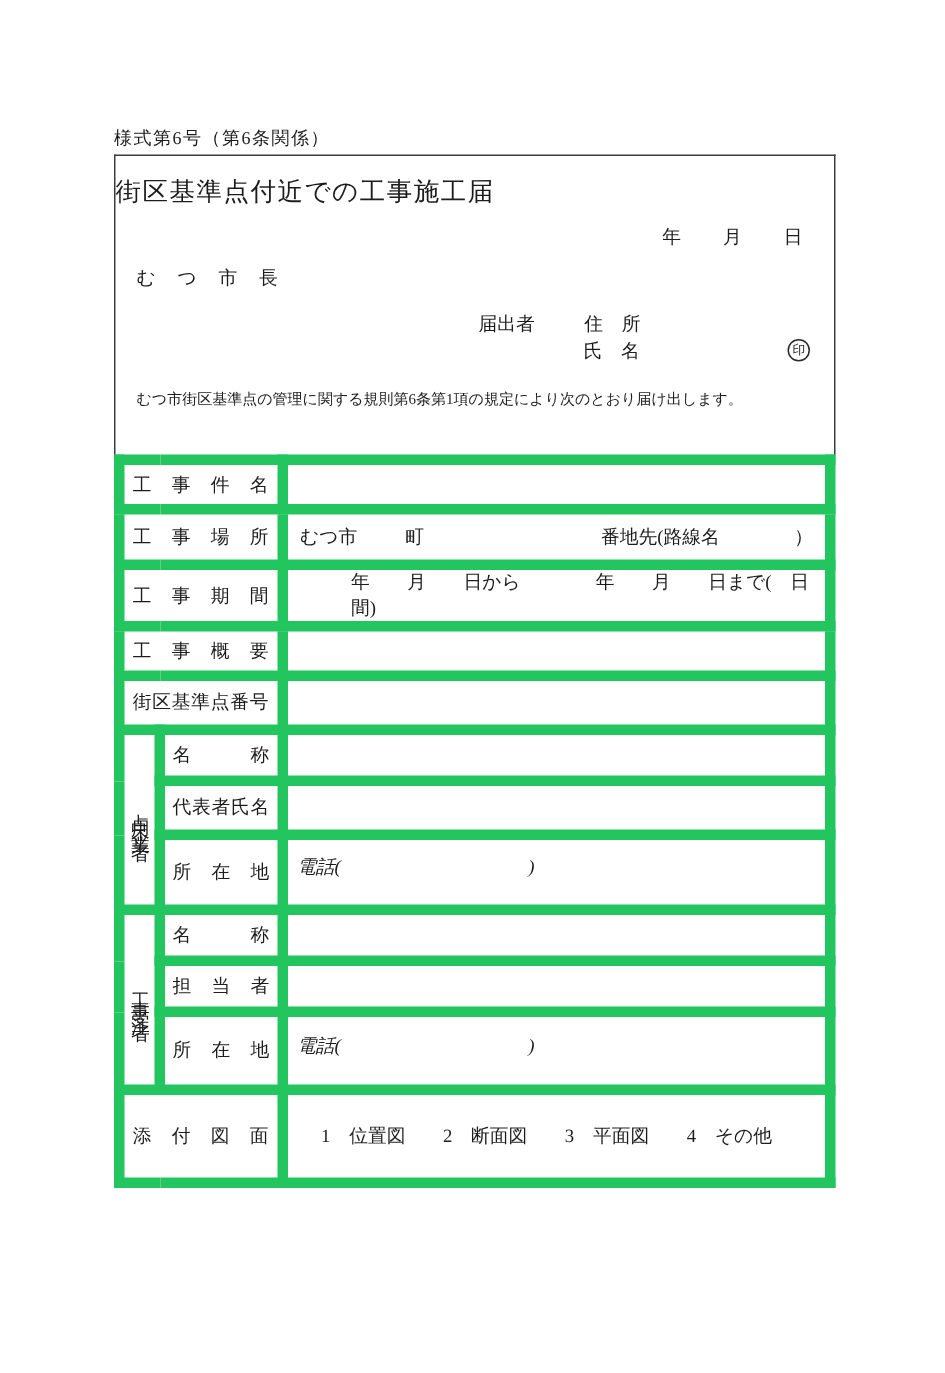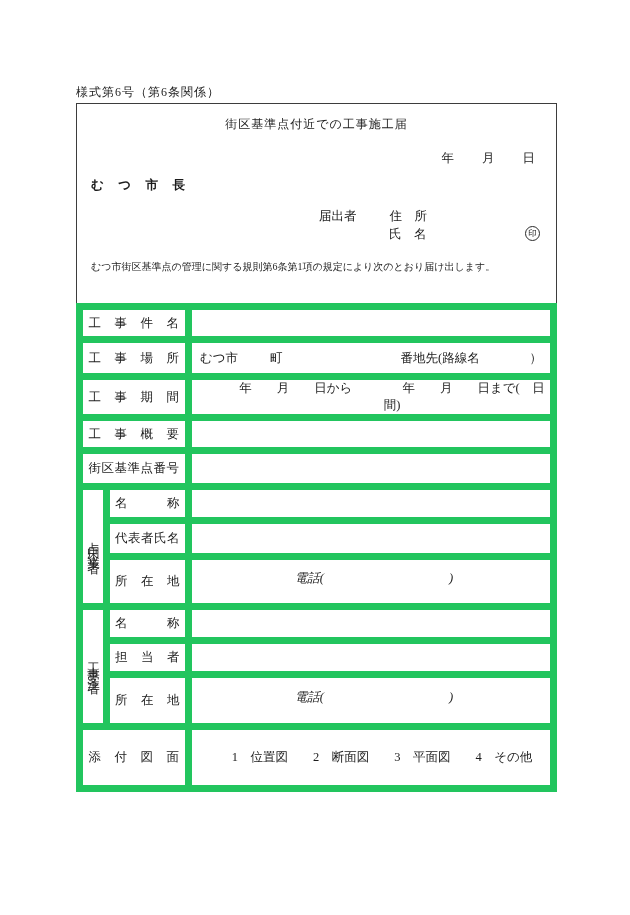--- a/index.html
+++ b/index.html
@@ -22,23 +22,23 @@
     position: absolute; left: 76px; top: 103px;
     width: 481px; height: 676px;
   }
 
   
   .upper {
     position: relative; width: 481px; height: 200px;
     border: 1px solid #3d3d3d; border-bottom: none;
     font-size: 12.5px;
   }
-  .title   { position: absolute; top: 12px; left: 0; right: 0; text-align: center; font-size: 12px; letter-spacing: 1px; }
+  .title   { position: absolute; top: 12px; left: 0; right: 0; font-size: 17px; letter-spacing: 1px; }
   .date    { position: absolute; top: 46px; right: 20px; letter-spacing: 1px; }
-  .recipient { position: absolute; top: 73px; left: 14px; letter-spacing: 1px; font-weight: bold; }
+  .recipient { position: absolute; top: 73px; left: 14px; letter-spacing: 1px; }
   .declarant { position: absolute; top: 103px; left: 242px; line-height: 18px; }
   .decl-line2 { margin-left: 70px; }
   .decl-gap { display: inline-block; width: 33px; }
   .seal-mark {
     position: absolute; top: 122px; right: 16px;
     width: 15px; height: 15px; border: 1px solid #2a2a2a; border-radius: 50%;
     font-size: 8.5px; line-height: 13px; text-align: center;
   }
   .statement {
     position: absolute; top: 154px; left: 4px; right: 3px;
@@ -56,21 +56,21 @@
   }
   td.lbl  { text-align: center; letter-spacing: 0.5px; }
   td.vlbl {
     text-align: center;
   }
   td.vlbl .vtext {
     writing-mode: vertical-rl; text-orientation: upright;
     letter-spacing: 5px; margin: 0 auto; display: inline-block;
   }
   td.lbl2 { text-align: center; letter-spacing: 0.5px; }
-  td.val  { text-align: center; }
+  td.val  { text-align: left; }
 
   .place-line { display: flex; align-items: center; padding: 0 8px; }
   .place-town { margin-left: 32px; }
   .place-lot  { margin-left: 118px; }
   .place-close{ margin-left: auto; }
 
   .period-line { padding-left: 42px; }
   .attach-line { padding-left: 22px; }
 
   td.tel-cell { vertical-align: bottom; }

